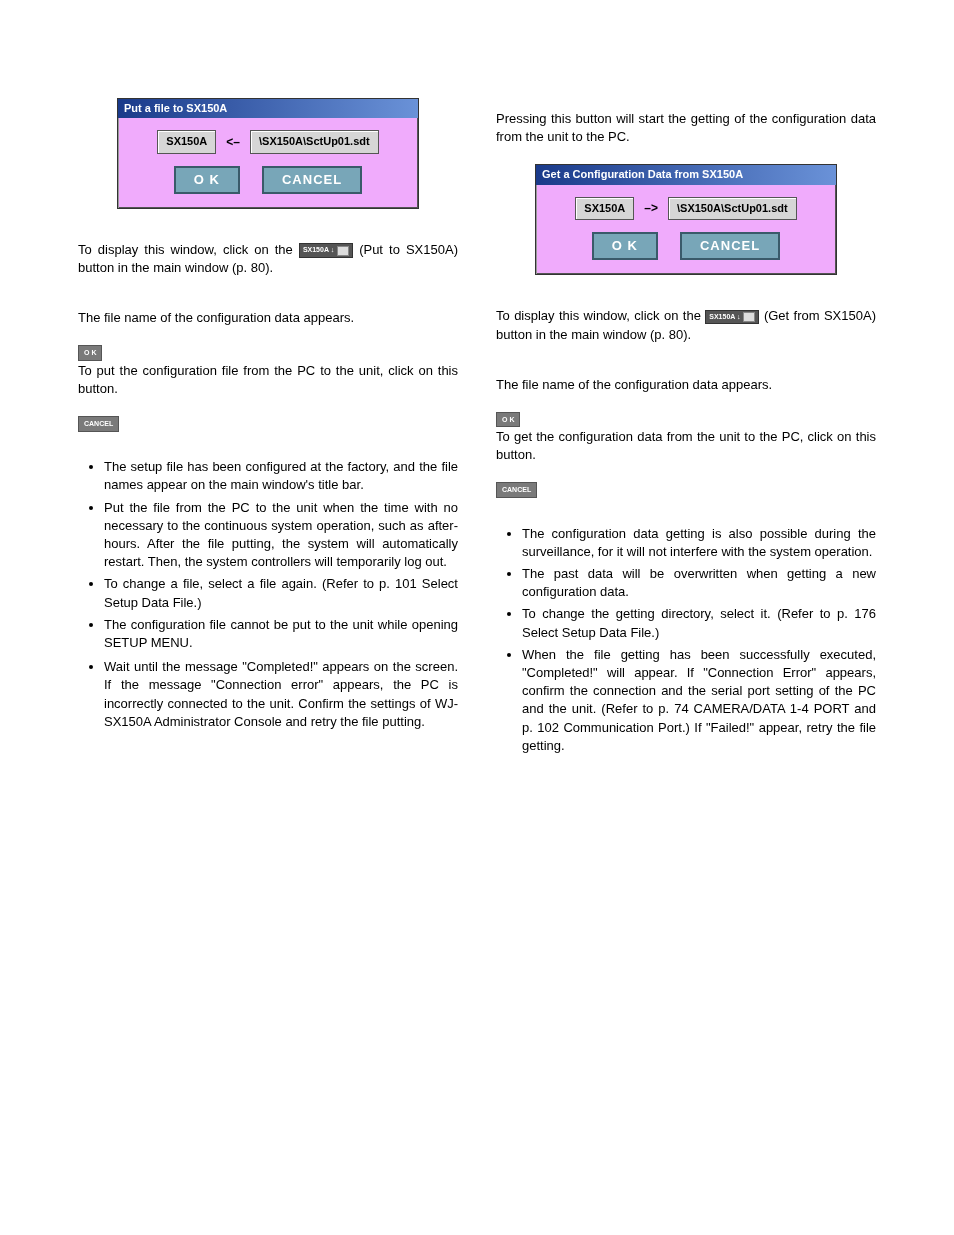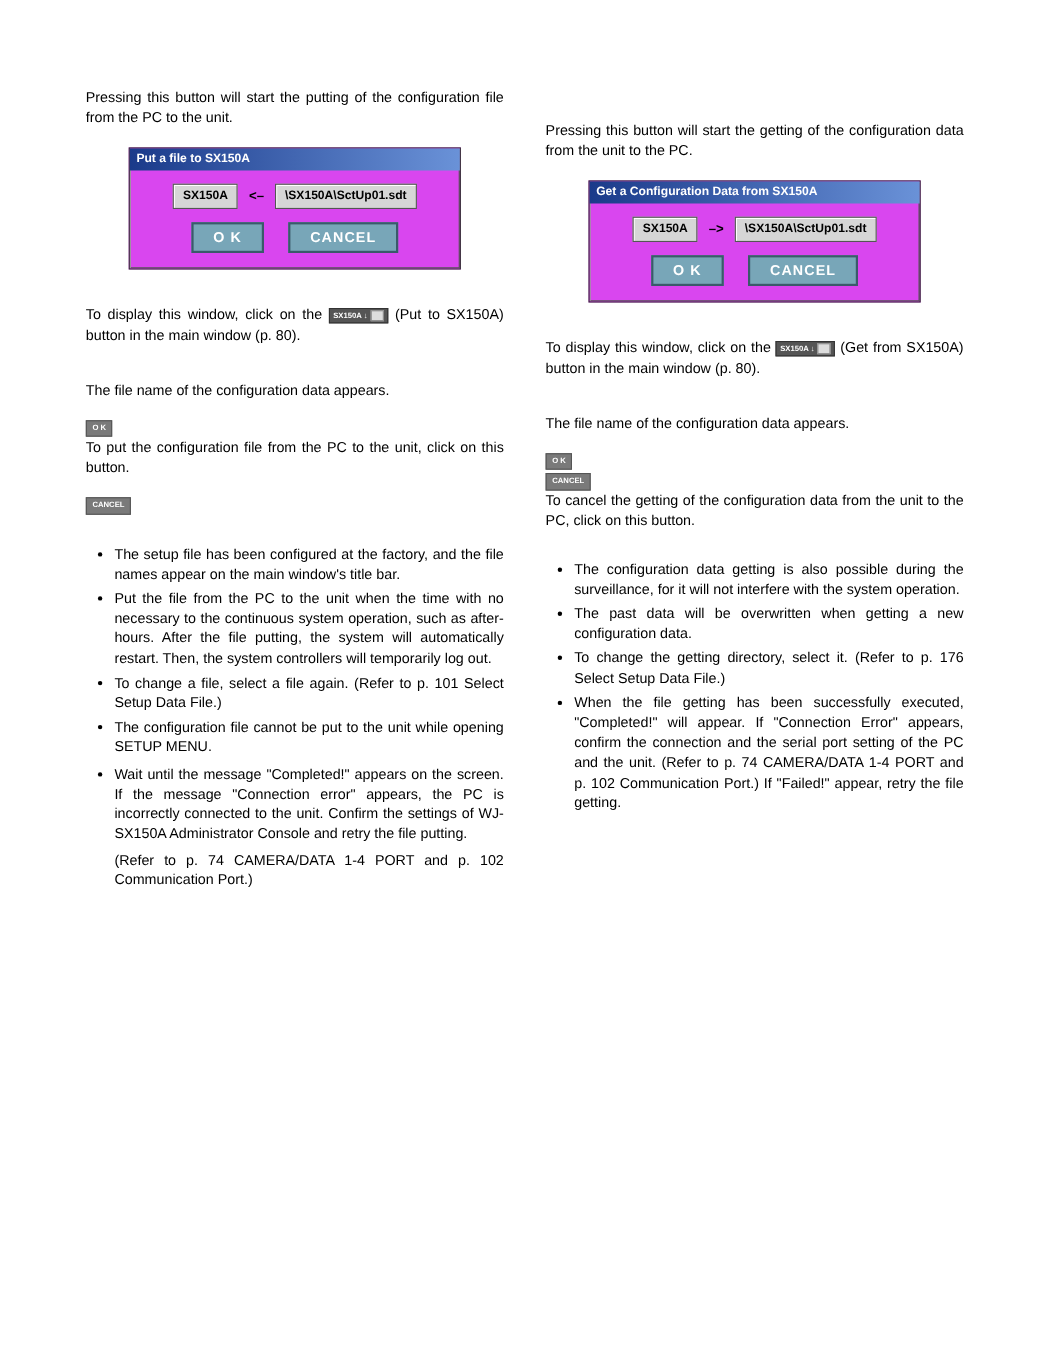--- a/index.html
+++ b/index.html
@@ -20,21 +20,21 @@
     flex: 1;
     min-width: 0;
   }
   .para {
     margin-bottom: 16px;
     text-align: justify;
   }
   .dialog {
     width: 300px;
     margin: 18px auto 28px auto;
-    background: #d946ef;
+    background: #f0abfc;
     border: 1px solid #333;
     box-shadow: 1px 1px 0 #9a9a9a inset, -1px -1px 0 #555 inset;
   }
   .dialog-title {
     background: linear-gradient(to right, #1a3a8a, #6a92d8);
     color: #fff;
     font-weight: bold;
     font-size: 11px;
     padding: 2px 6px;
   }
@@ -121,21 +121,20 @@
     margin-top: 6px;
   }
   .spacer-top { height: 30px; }
 </style>
 </head>
 <body>
 
 <div class="columns">
 
   <div class="col">
-    <div class="para">Pressing this button will start the putting of the configuration file from the PC to the unit.</div>
 
     <div class="dialog">
       <div class="dialog-title">Put a file to SX150A</div>
       <div class="dialog-body">
         <div class="file-row">
           <span class="field-box">SX150A</span>
           <span class="arrow">&lt;–</span>
           <span class="field-box">\SX150A\SctUp01.sdt</span>
         </div>
         <div class="btn-row">
@@ -161,21 +160,20 @@
 
       <div><span class="small-btn">CANCEL</span></div>
 
       <ul>
         <li>The setup file has been configured at the factory, and the file names appear on the main window's title bar.</li>
         <li>Put the file from the PC to the unit when the time with no necessary to the continuous system operation, such as after-hours. After the file putting, the system will automatically restart. Then, the system controllers will temporarily log out.</li>
         <li>To change a file, select a file again. (Refer to p. 101 Select Setup Data File.)</li>
         <li>The configuration file cannot be put to the unit while opening SETUP MENU.</li>
         <li>
           <div class="note-block">Wait until the message "Completed!" appears on the screen. If the message "Connection error" appears, the PC is incorrectly connected to the unit. Confirm the settings of WJ-SX150A Administrator Console and retry the file putting.</div>
-          <div class="note-block">(Refer to p. 74 CAMERA/DATA 1-4 PORT and p. 102 Communication Port.)</div>
         </li>
       </ul>
     </div>
   </div>
 
   <div class="col">
     <div class="spacer-top"></div>
     <div class="para">Pressing this button will start the getting of the configuration data from the unit to the PC.</div>
 
     <div class="dialog">
@@ -198,23 +196,23 @@
         <span>To display this window, click on the </span>
         <span class="inline-icon"><span>SX150A</span> ↓ <span class="mon"></span></span>
         <span> (Get from SX150A) button in the main window (p. 80).</span>
       </div>
     </div>
 
     <div class="sect">
       <div class="para">The file name of the configuration data appears.</div>
 
       <div><span class="small-btn">O K</span></div>
+      <div class="para">To get the configuration data from the unit to the PC, click on this button.</div>
 
       <div><span class="small-btn">CANCEL</span></div>
-      <div class="para">To cancel the getting of the configuration data from the unit to the PC, click on this button.</div>
 
       <ul>
         <li>The configuration data getting is also possible during the surveillance, for it will not interfere with the system operation.</li>
         <li>The past data will be overwritten when getting a new configuration data.</li>
         <li>To change the getting directory, select it. (Refer to p. 176 Select Setup Data File.)</li>
         <li>When the file getting has been successfully executed, "Completed!" will appear. If "Connection Error" appears, confirm the connection and the serial port setting of the PC and the unit. (Refer to p. 74 CAMERA/DATA 1-4 PORT and p. 102 Communication Port.) If "Failed!" appear, retry the file getting.</li>
       </ul>
     </div>
   </div>
 

